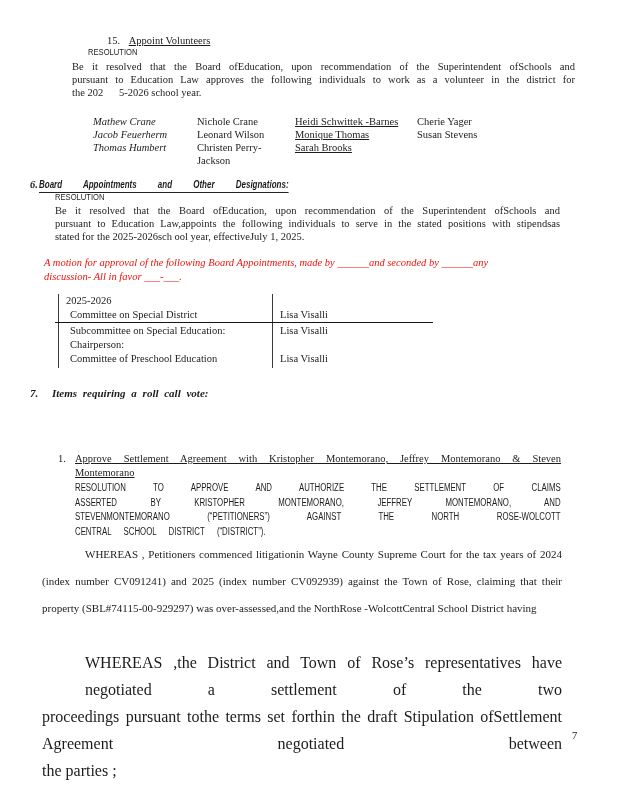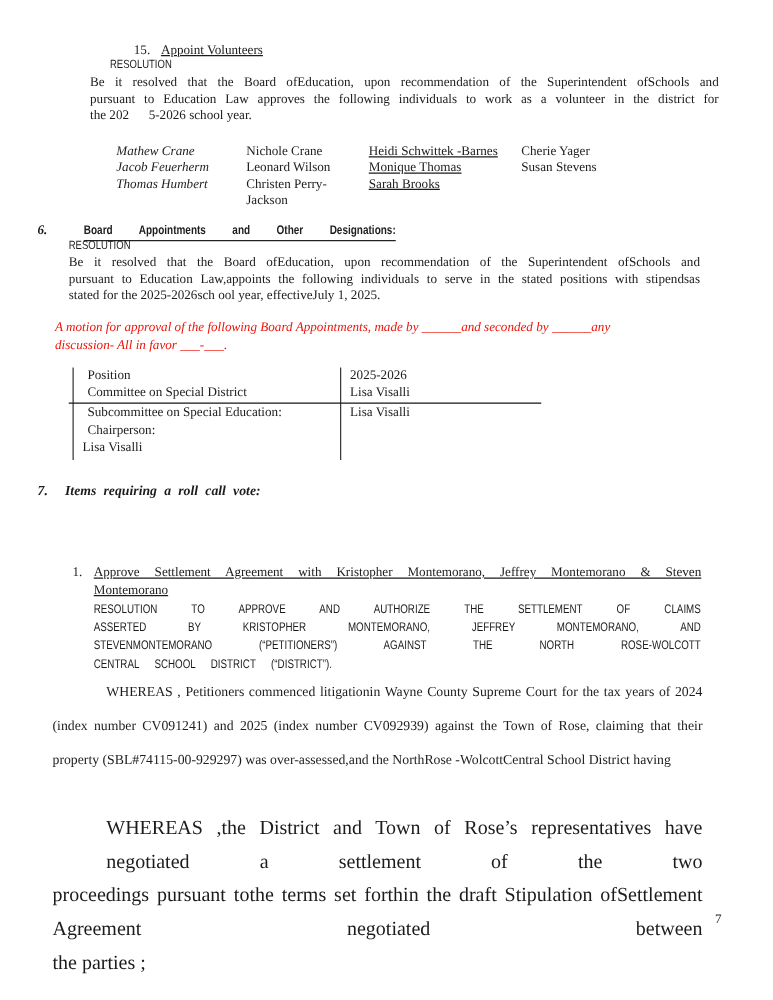--- a/index.html
+++ b/index.html
@@ -77,21 +77,21 @@
         <div>Monique Thomas</div>
         <div>Sarah Brooks</div>
       </div>
     <div class="namecol">
         <div>Cherie Yager</div>
         <div>Susan Stevens</div>
       </div>
   </div>
 
   <div class="abs boldital" style="left:30px;top:179px;font-size:10.5px;">6.</div>
-  <div class="abs" style="left:67px;top:179px;">
+  <div class="abs" style="left:39px;top:179px;font-style:italic;">
     <div id="s6-title">Board Appointments and Other Designations:</div>
   </div>
   <div class="abs" style="left:55px;top:191px;font-size:9.5px;line-height:12px;">
     <span class="cond">RESOLUTION</span>
   </div>
   <div class="abs fs jlines" style="left:55px;top:204px;width:505px;">
       <div>Be it resolved that the Board ofEducation, upon recommendation of the Superintendent ofSchools and</div>
       <div>pursuant to Education Law,appoints the following individuals to serve in the stated positions with stipendsas</div>
       <div>stated for the 2025-2026sch ool year, effectiveJuly 1, 2025.</div>
     </div>
@@ -99,36 +99,36 @@
   <div class="abs red plain" style="left:44px;top:256px;width:505px;font-size:10.5px;line-height:13.5px;font-style:italic;">
       <div>A motion for approval of the following Board Appointments, made by ______and seconded by ______any</div>
       <div>discussion- All in favor ___-___.</div>
     </div>
 
   <div id="appt-table" class="abs" style="left:58px;top:294px;">
     <div class="vline" style="left:0;"></div>
     <div class="vline" style="left:214px;"></div>
     <div class="hrule" style="left:-3px;top:28px;width:378px;"></div>
     <div class="trow">
-      <span class="c1">Position</span>
       <span class="c2">2025-2026</span>
     </div>
     <div class="trow">
       <span class="c1">Committee on Special District</span>
       <span class="c2">Lisa Visalli</span>
     </div>
     <div class="trow" style="margin-top:2px;">
       <span class="c1">Subcommittee on Special Education:</span>
       <span class="c2">Lisa Visalli</span>
     </div>
     <div class="trow">
       <span class="c1">Chairperson:</span>
       <span class="c2"></span>
     </div>
     <div class="trow">
+      <span class="c1">Committee of Preschool Education</span>
       <span class="c2">Lisa Visalli</span>
     </div>
   </div>
 
   <div class="abs boldital" style="left:30px;top:387px;font-size:11px;">7.</div>
   <div class="abs boldital" style="left:52px;top:387px;font-size:11px;word-spacing:3px;">Items requiring a roll call vote:</div>
 
 
   <div class="abs fs" style="left:58px;top:452px;">1.</div>
   <div class="abs jlines u-lines" style="left:75px;top:452px;width:486px;font-size:10.5px;line-height:13.5px;">

